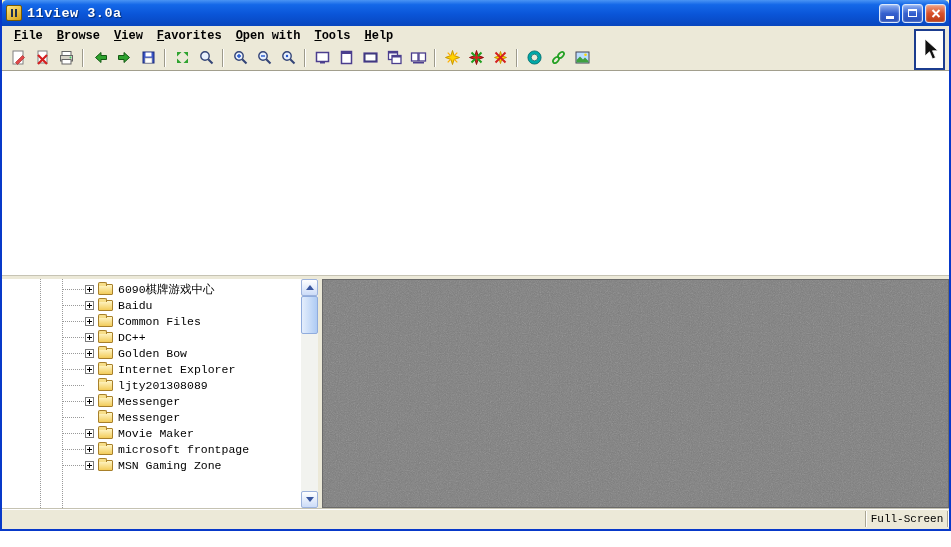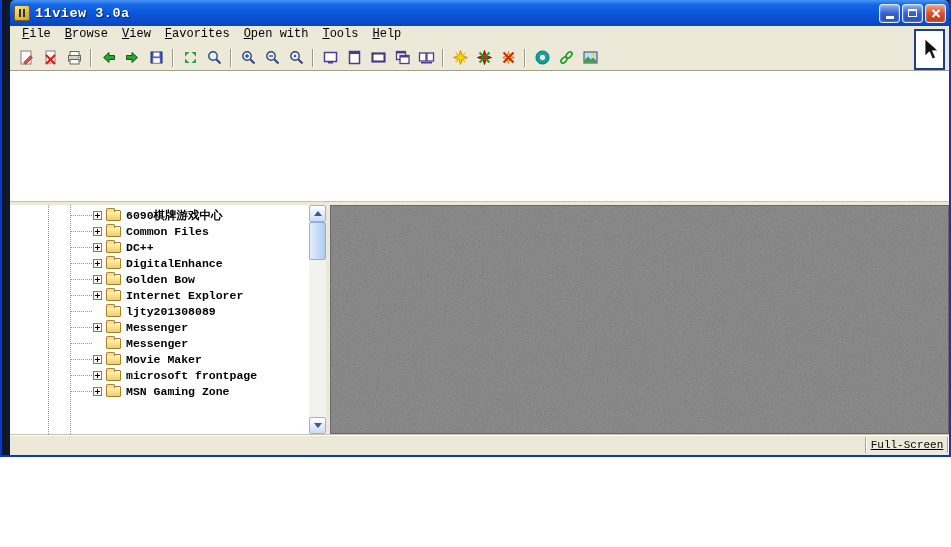--- a/index.html
+++ b/index.html
@@ -1,23 +1,23 @@
 <!DOCTYPE html>
 <html><head>
 <meta charset="utf-8">
 <style>
   * { box-sizing: border-box; margin: 0; padding: 0; }
   html,body { width: 951px; height: 547px; background:#fff; }
   body { font-family: "Liberation Mono", "DejaVu Sans Mono", monospace; }
 
   .window {
-    width: 951px; height: 457px;
+    width: 951px; height: 531px;
     display: flex; flex-direction: column;
     border: 2px solid #0839C9; border-top: none;
-    background: #0f172a; position: relative; overflow: hidden; padding-left: 8px;
+    background: #fef9c3; position: relative; overflow: hidden;
   }
 
   
   .titlebar {
     height: 26px; flex: none;
     background: linear-gradient(180deg, #4A94F4 0%, #1468E8 18%, #0A55D8 55%, #0846BE 100%);
     display: flex; align-items: center; padding: 0 3px 0 4px;
     border-radius: 5px 5px 0 0;
   }
   .app-icon { width:16px; height:16px; flex:none; border-radius:2px;
@@ -29,21 +29,21 @@
   .titlebar .spacer { flex:1; }
   .winbtn { width:21px; height:19px; flex:none; margin-left:2px; border-radius:3px;
     display:flex; align-items:center; justify-content:center;
     border:1px solid #DCE9FC; box-shadow: inset 0 0 2px rgba(255,255,255,.6); }
   .winbtn.blue { background: linear-gradient(180deg,#8FB0F2 0%, #3560CE 50%, #2A50B8 100%); }
   .winbtn.red  { background: linear-gradient(180deg,#F0A184 0%, #D8502A 50%, #B83A14 100%); }
   .glyph-min { width:8px; height:3px; background:#fff; align-self:flex-end; margin:0 0 3px 0; }
   .glyph-max { width:9px; height:8px; border:1px solid #fff; border-top:2px solid #fff; background:transparent; }
 
   
-  .menubar { height:19px; flex:none; background:#ECE9D8; display:flex; align-items:flex-start; padding-left:5px; }
+  .menubar { height:19px; flex:none; background:#ECE9D8; display:flex; align-items:flex-end; padding-left:5px;font-weight:bold; }
   .menu-item { display:inline-block; font-size:12px; color:#000; padding:1px 7px 2px 7px; cursor:default; }
   .menu-item::first-letter { text-decoration: underline; }
 
   
   .toolbar { height:25px; flex:none; background:#ECE9D8; display:flex; align-items:center; padding-left:4px; }
   .tb-btn { width:24px; height:22px; flex:none; display:flex; align-items:center; justify-content:center; }
   .tb-btn svg { width:17px; height:17px; }
   .tb-sep { width:2px; height:18px; flex:none; margin:0 4px;
     border-left:1px solid #9D9A8B; border-right:1px solid #FFFFFF; }
 
@@ -60,21 +60,21 @@
   .vsplit { width:4px; flex:none; background:#ECE9D8; }
 
   
   .bottom { height:229px; flex:none; display:flex; }
 
   .tree-panel { width:316px; flex:none; background:#fff; position:relative; overflow:hidden; }
   .vline { position:absolute; top:0; bottom:0; width:1px;
     background: repeating-linear-gradient(to bottom, #999 0 1px, transparent 1px 2px); }
   .vline.a { left:38px; } .vline.b { left:60px; }
 
-  .tree-rows { position:absolute; left:0; right:34px; top:2px;font-weight:bold; }
+  .tree-rows { position:absolute; left:0; right:34px; top:2px; }
   .tree-row { height:16px; display:flex; align-items:center; padding-left:83px; position:relative; white-space:nowrap; }
   .tree-row::before { content:""; position:absolute; left:61px; width:21px; top:8px; height:1px;
     background: repeating-linear-gradient(to right, #999 0 1px, transparent 1px 2px); }
   .expander { width:9px; height:9px; flex:none; border:1px solid #7A7A7A; background:#fff; position:relative; }
   .expander::before { content:""; position:absolute; left:1px; right:1px; top:3px; height:1px; background:#000; }
   .expander::after  { content:""; position:absolute; top:1px; bottom:1px; left:3px; width:1px; background:#000; }
   .folder { width:15px; height:11px; flex:none; margin-left:4px; border-radius:1px;
     background: linear-gradient(180deg,#FFF6C8,#F2CC5A); border:1px solid #A8802A; position:relative; }
   .folder::before { content:""; position:absolute; top:-3px; left:-1px; width:7px; height:3px;
     background:#F7DF8A; border:1px solid #A8802A; border-bottom:none; border-radius:2px 2px 0 0; }
@@ -93,21 +93,21 @@
 
   
   .thumb-panel { flex:1; position:relative; background:#7D7D7D; border:1px solid #6A6A6A; overflow:hidden; }
   .thumb-panel svg.noise { position:absolute; inset:0; width:100%; height:100%; display:block; }
 
   
   .statusbar { height:21px; flex:none; background:#ECE9D8; display:flex; align-items:stretch;
     border-top:1px solid #C5C2B2; box-shadow: inset 0 1px 0 #FFFFFF; font-size:11px; }
   .sb-cell { display:flex; align-items:center; }
   .sb-cell.grow { flex:1; }
-  .sb-cell.fullscreen { width:80px; justify-content:center;text-decoration:underline; }
+  .sb-cell.fullscreen { width:80px; justify-content:center; }
   .sb-cell.help { width:116px; padding-left:8px; }
   .sb-div { width:2px; margin:2px 0; border-left:1px solid #A9A593; border-right:1px solid #FFFFFF; }
 </style>
 </head>
 <body>
 
 <div class="window">
 
   <div class="titlebar">
     <div class="app-icon"></div>
@@ -325,39 +325,39 @@
       <div class="vline b"></div>
 
       <div class="tree-rows">
 
           <div class="tree-row">
             <span class="expander"></span>
             <span class="folder"></span>
             <span class="tree-label">6090棋牌游戏中心</span>
           </div>
 
+          <div class="tree-row">
+            <span class="expander"></span>
+            <span class="folder"></span>
+            <span class="tree-label">Baidu</span>
+          </div>
 
           <div class="tree-row">
             <span class="expander"></span>
             <span class="folder"></span>
             <span class="tree-label">Common Files</span>
           </div>
 
 
           <div class="tree-row">
             <span class="expander"></span>
             <span class="folder"></span>
             <span class="tree-label">DC++</span>
           </div>
 
-          <div class="tree-row">
-            <span class="expander"></span>
-            <span class="folder"></span>
-            <span class="tree-label">DigitalEnhance</span>
-          </div>
 
           <div class="tree-row">
             <span class="expander"></span>
             <span class="folder"></span>
             <span class="tree-label">Golden Bow</span>
           </div>
 
           <div class="tree-row">
             <span class="expander"></span>
             <span class="folder"></span>

